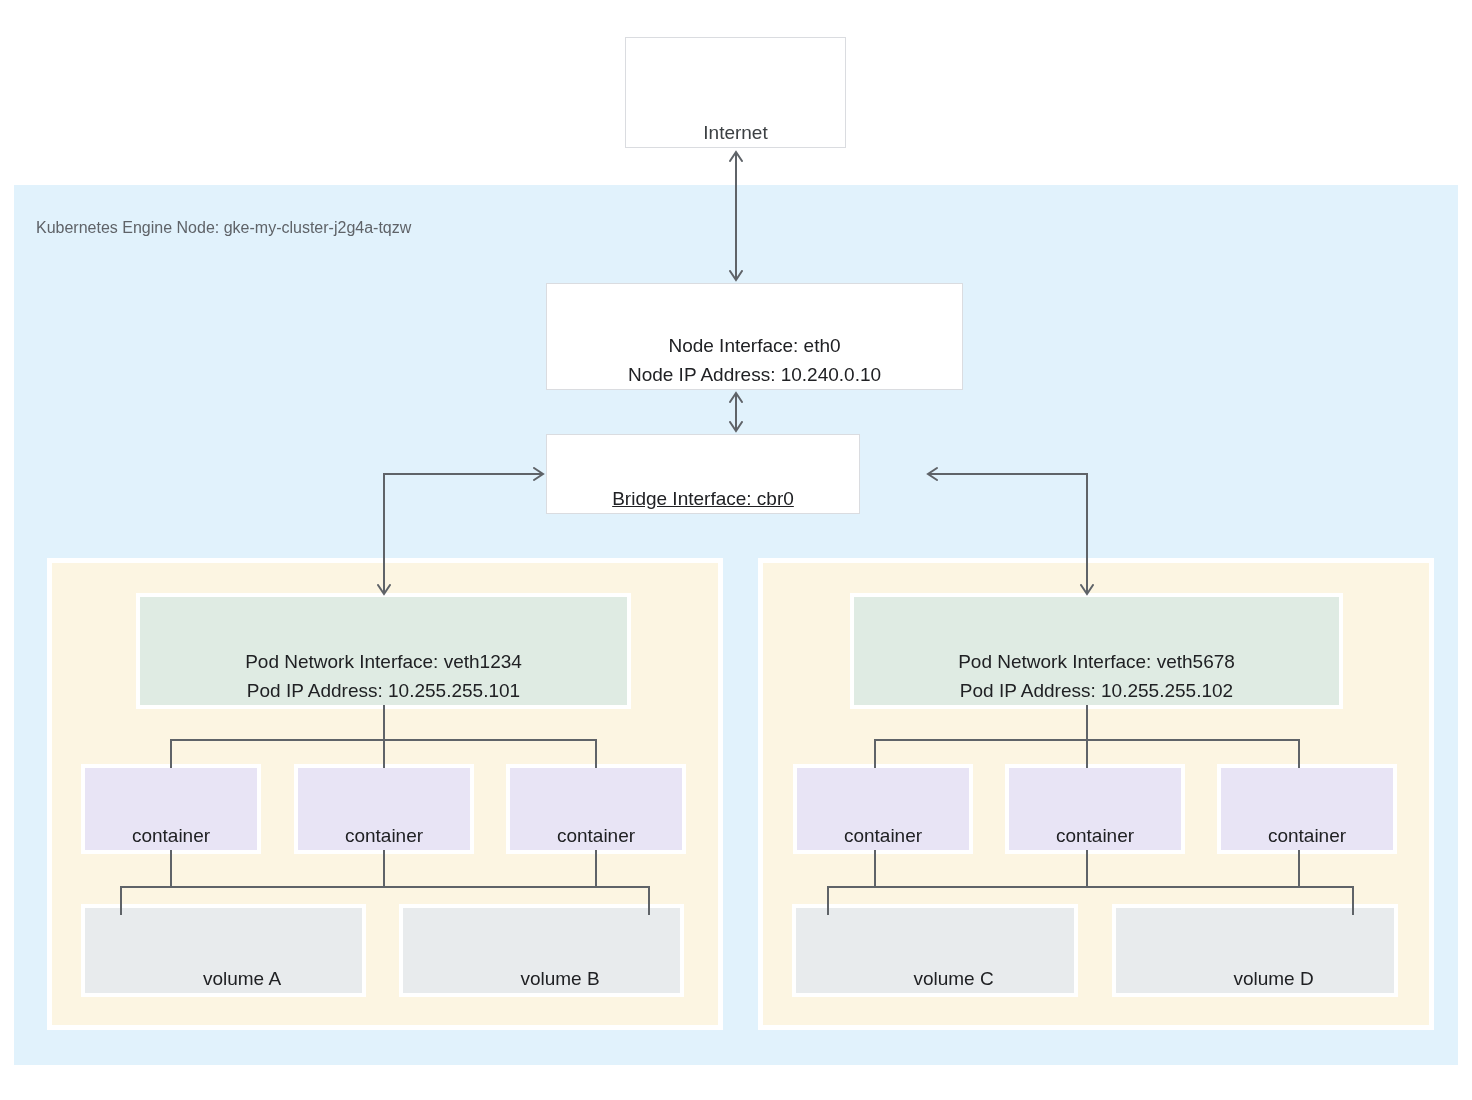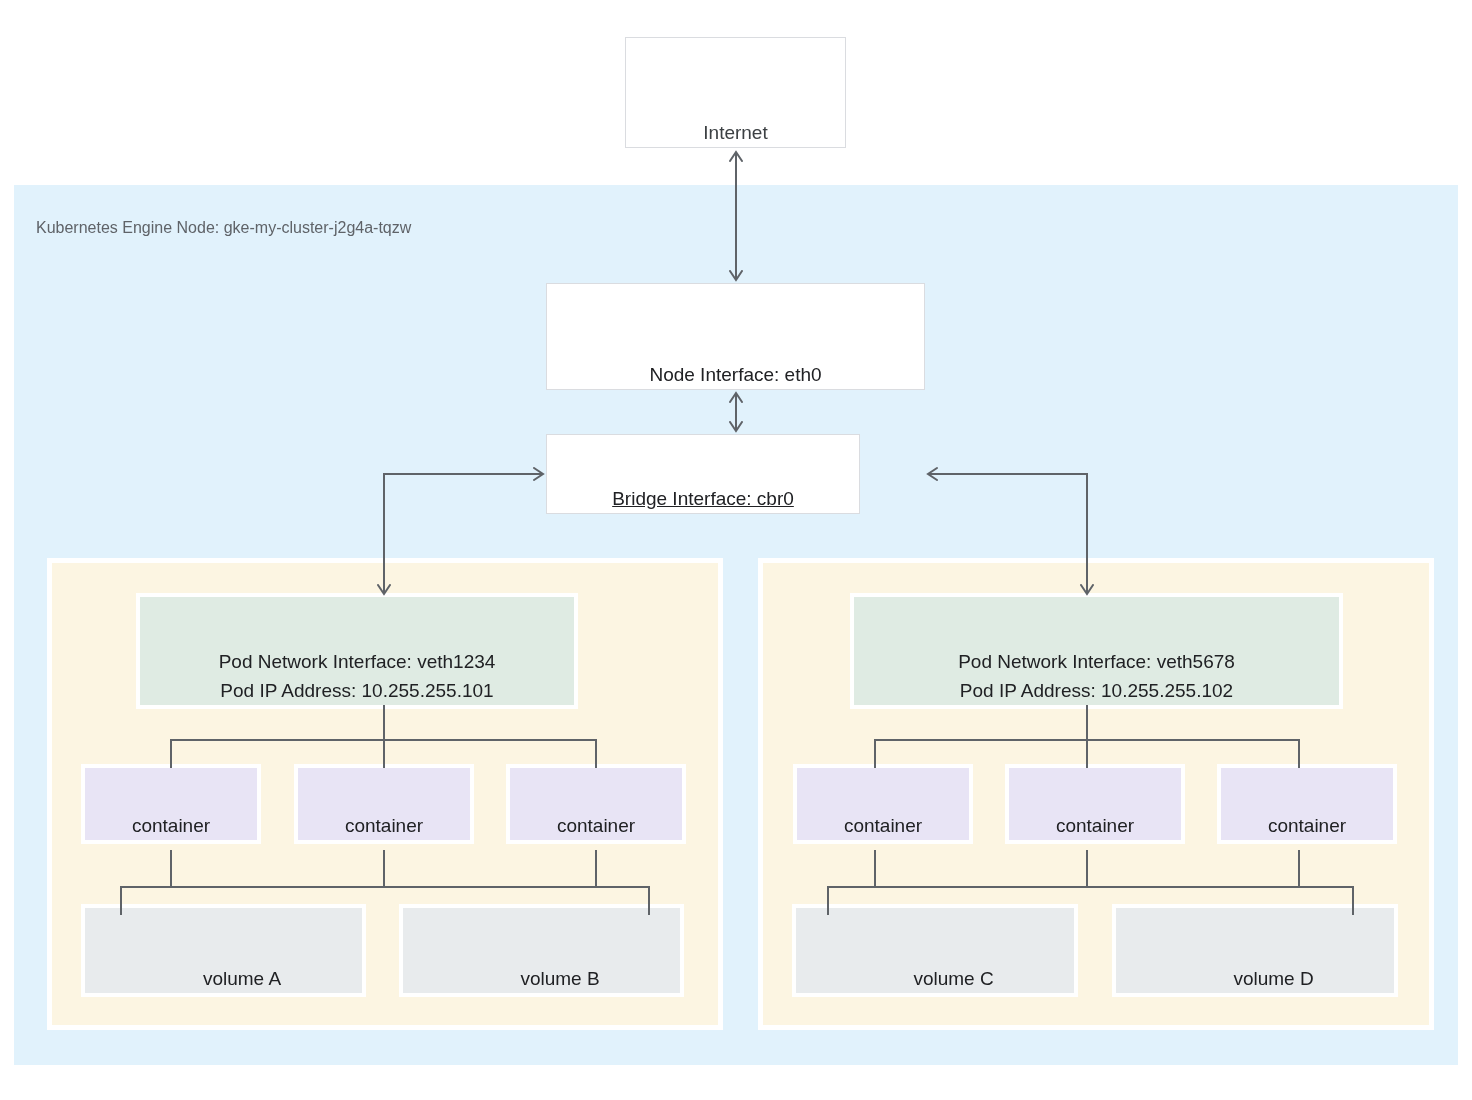--- a/index.html
+++ b/index.html
@@ -21,39 +21,39 @@
   }
   #internet-box { left:625px; top:37px; width:221px; height:111px; color:#3c4043; }
   #node-region {
     left:14px; top:185px; width:1444px; height:880px;
     background:var(--node-region-bg, #e1f2fc);
   }
   #node-region-label {
     left:36px; top:219px; font-size:16px;
     color:var(--label-text, #5f6368);
   }
-  #node-interface-box { left:546px; top:283px; width:379px; height:107px; }
+  #node-interface-box { left:546px; top:283px; width:417px; height:107px; }
   #bridge-interface-box { left:546px; top:434px; width:314px; height:80px;text-decoration:underline; }
   .pod {
     top:563px; width:666px; height:462px;
     background:var(--pod-bg, #fcf5e2);
     box-shadow:0 0 0 5px #ffffff;
   }
   #pod-1 { left:52px; }
   #pod-2 { left:755px;margin-left:8px; }
   .pod-interface {
     top:34px; height:108px;
     background:var(--pod-interface-bg, #dfebe3);
     box-shadow:0 0 0 4px #ffffff;
     font-size:19px;
   }
-  #pod-1 .pod-interface { left:88px; width:434px; }
+  #pod-1 .pod-interface { left:88px; width:487px; }
   #pod-2 .pod-interface { left:91px; width:485px; }
   .container-box {
-    top:205px; width:172px; height:72px;
+    top:205px; width:172px; height:82px;
     background:var(--container-bg, #e8e4f5);
     box-shadow:0 0 0 4px #ffffff;
     font-size:19px;
   }
   .container-box.c1 { left:33px; }
   .container-box.c2 { left:246px; }
   .container-box.c3 { left:458px; }
   #pod-2 .container-box.c1 { left:34px; }
   .volume-box {
     top:345px; height:85px;
@@ -131,20 +131,21 @@
       <div>volume C</div>
     </div>
   </div>
 
   <div class="abs cbox white-box" id="internet-box">
     <div>Internet</div>
   </div>
 
   <div class="abs cbox white-box" id="node-interface-box">
     <div>Node Interface: eth0</div>
+    <div>Node IP Address: 10.240.0.10</div>
   </div>
 
   <div class="abs cbox white-box" id="bridge-interface-box">
     <div>Bridge Interface: cbr0</div>
   </div>
 
   <svg id="connector-layer" viewBox="0 0 1472 1100" xmlns="http://www.w3.org/2000/svg">
     <defs>
       <marker id="chev" markerUnits="userSpaceOnUse" markerWidth="16" markerHeight="16" refX="10" refY="7" orient="auto">
         <path class="marker-chevron" d="M1,1 L10,7 L1,13"></path>

